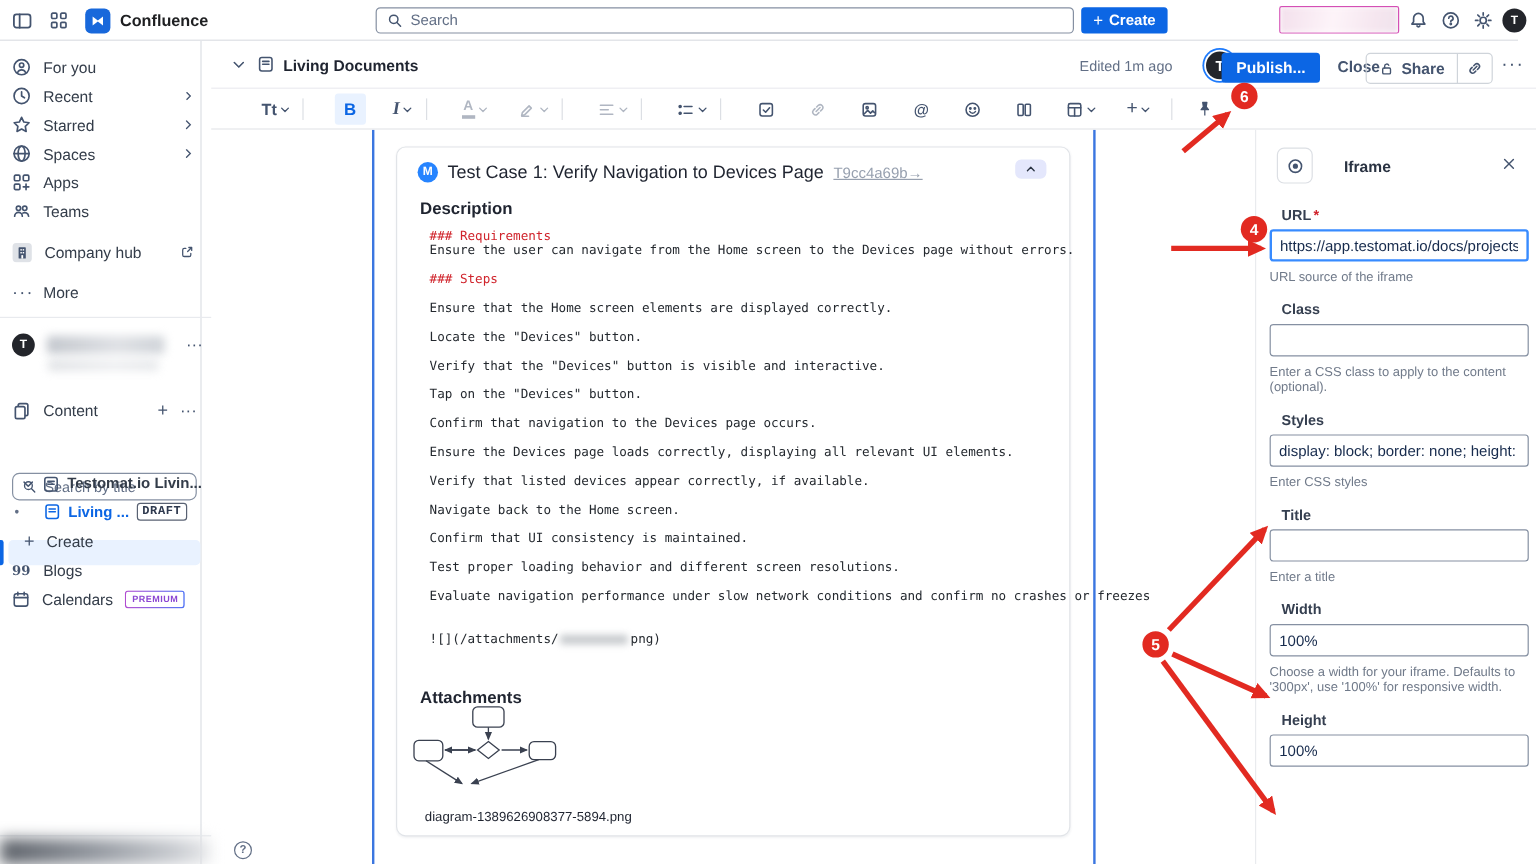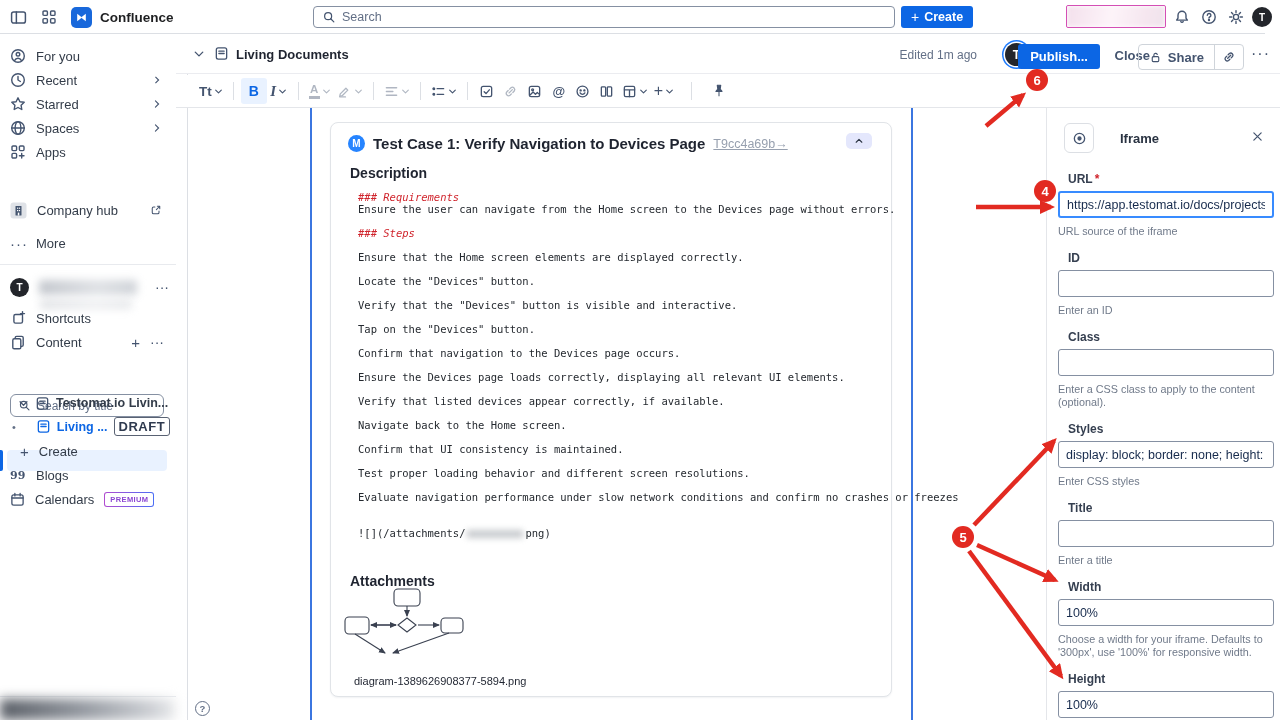--- a/index.html
+++ b/index.html
@@ -20,30 +20,30 @@
   .search-box { position:absolute; left:313px; top:6px; width:582px; height:22px; border:1px solid #8590a2; border-radius:4px; display:flex; align-items:center; padding:0 8px; gap:6px; background:#fff; }
   .search-ph { font-size:12.5px; color:#626f86; }
   .create-btn { position:absolute; left:901px; top:6px; height:22px; padding:0 10px; background:#0c66e4; border-radius:3px; color:#fff; font-size:12.5px; font-weight:700; display:flex; align-items:center; gap:5px; }
   .create-plus { font-size:14px; font-weight:400; }
   .tb-ic { position:absolute; top:9px; width:16px; height:16px; }
   .redact-top { position:absolute; left:1066px; top:5px; width:100px; height:23px; border:1px solid #d44fb5; border-radius:2px; overflow:hidden; }
   .redact-top-in { width:100%; height:100%; background:linear-gradient(100deg,#f3e0ec,#fdf4f9 45%,#f5e6ef 80%,#efe3ec); filter:blur(2px); }
   .avatar-sm { border-radius:50%; background:#23252b; color:#fff; display:flex; align-items:center; justify-content:center; font-weight:700; }
 
   
-  #sidebar { left:0; top:34px; width:188px; height:686px; background:#fff; border-right:1px solid #dcdfe4; z-index:5; }
+  #sidebar { left:0; top:34px; width:168px; height:686px; background:#fff; border-right:1px solid #dcdfe4; z-index:5; }
   .nav-row { position:absolute; left:0; width:176px; height:24px; display:flex; align-items:center; padding-left:10px; gap:10px; font-size:13px; color:#333c49; }
   .nav-row .lbl { flex:1; }
   .nav-chev { margin-right:14px; }
   .sb-divider { position:absolute; left:0; width:176px; height:1px; background:#e8eaee; }
   .sb-search { position:absolute; left:10px; top:360px; width:154px; height:23px; border:1px solid #8590a2; border-radius:6px; display:flex; align-items:center; padding:0 7px; gap:6px; }
   .sb-search span { font-size:12px; color:#626f86; }
   .tree-sel { position:absolute; left:7px; top:416px; width:160px; height:21px; background:#e9f2ff; border-radius:4px; }
   .sel-bar { position:absolute; left:0; top:416px; width:3px; height:21px; background:#0c66e4; border-radius:0 2px 2px 0; }
-  .badge-draft { font-size:13px; font-weight:700; letter-spacing:.5px; color:#2f3a4f; border:1.5px solid #596273; border-radius:3px; padding:1px 4px; background:#fff; }
+  .badge-draft { font-size:10px; font-weight:700; letter-spacing:.5px; color:#2f3a4f; border:1.5px solid #596273; border-radius:3px; padding:1px 4px; background:#fff;font-family:Liberation Mono, monospace; }
   .badge-premium { font-size:7.5px; font-weight:700; letter-spacing:.4px; padding:2px 5px; border-radius:3px;
     border:1px solid transparent;
     background:linear-gradient(#fff,#fff) padding-box, linear-gradient(90deg,#b14bd0,#4b6ef5) border-box;
     color:#8b46d2; }
   .blur-gray { background:linear-gradient(90deg,#c3c7cd,#dfe1e5 60%,#cfd3d8); filter:blur(4px); border-radius:3px; }
   .blur-dark { background:linear-gradient(90deg,#565b63,#8f949c 45%,#c9ccd1 85%,#e8e9eb); filter:blur(6px); }
 
   
   #pagehead { left:176px; top:34px; width:1104px; height:40px; background:#fff; border-bottom:1px solid #ebecf0; z-index:6; }
   .ph-title { position:absolute; left:60px; top:13px; font-size:13px; font-weight:700; color:#1f2430; }
@@ -53,46 +53,46 @@
   .publish-btn { position:absolute; right:180px; top:10px; height:25px; padding:0 12px; background:#0c66e4; border-radius:3px; color:#fff; font-size:13px; font-weight:700; display:flex; align-items:center; }
   .close-btn { position:absolute; right:130px; top:14px; font-size:13px; font-weight:600; color:#44546f; }
   .share-group { position:absolute; right:36px; top:10px; height:26px; border:1px solid #cfd4da; border-radius:4px; display:flex; align-items:center; }
   .share-left { display:flex; align-items:center; gap:6px; padding:0 10px; font-size:13px; font-weight:600; color:#44546f; }
   .share-sep { width:1px; height:25px; background:#cfd4da; }
   .share-link { width:28px; display:flex; align-items:center; justify-content:center; }
   .more-dots { position:absolute; right:10px; top:11px; font-size:16px; letter-spacing:1px; color:#44546f; }
 
   
   #toolbar { left:176px; top:75px; width:1104px; height:33px; background:#fff; border-bottom:1px solid #e4e6ea; display:flex; align-items:center; padding-left:20px; z-index:6; }
-  .tbtn { height:26px; min-width:24px; padding:0 3px; display:flex; align-items:center; justify-content:center; gap:2px; border-radius:3px; color:#44546f; }
+  .tbtn { height:26px; min-width:24px; padding:0 3px; display:flex; align-items:center; justify-content:center; gap:2px; border-radius:3px; color:#44546f;margin-left:19px; }
   .tbtn .txt { font-size:13.5px; font-weight:600; }
   .tb-sep { width:1px; height:18px; background:#dcdfe4; margin:0 7px; }
   .bold-active { background:#e9f2ff; color:#0c66e4; font-weight:800; font-size:14px; width:26px; }
   .italic-t { font-family:"Liberation Serif",serif; font-style:italic; font-size:15px; font-weight:600; }
   .a-color { display:flex; flex-direction:column; align-items:center; line-height:1; }
   .a-color .a { font-size:11.5px; font-weight:700; }
   .a-color .bar { width:11px; height:2.5px; background:#44546f; margin-top:1px; }
 
   
   #content-bg { left:176px; top:108px; width:870px; height:612px; background:#fff; }
   .vline-blue { top:108px; width:2px; height:612px; background:#3b76e0; z-index:4; }
   #panel-border { left:1046px; top:108px; width:1px; height:612px; background:#e4e6ea; }
   .help-circle { left:195px; top:701px; width:15px; height:15px; border:1.4px solid #626f86; border-radius:50%; color:#626f86; font-size:9.5px; font-weight:700; display:flex; align-items:center; justify-content:center; }
 
   
   #card { left:330px; top:122px; width:562px; height:575px; background:#fff; border:1px solid #e1e4e8; border-radius:8px; box-shadow:0 1px 2px rgba(9,30,66,.06); z-index:3; }
   .card-head { position:absolute; left:17px; top:12px; display:flex; align-items:center; gap:8px; }
   .m-logo { width:17px; height:17px; border-radius:50%; background:#2684ff; color:#fff; font-size:10px; font-weight:700; display:flex; align-items:center; justify-content:center; }
-  .card-title { font-size:15px; font-weight:700; color:#1f2430; }
+  .card-title { font-size:15px; font-weight:400; color:#1f2430; }
   .test-id { font-size:12.5px; color:#97a0af; text-decoration:underline; }
   .collapse-btn { position:absolute; right:19px; top:10px; width:26px; height:16px; background:#e4e7fc; border-radius:5px; display:flex; align-items:center; justify-content:center; }
   .desc-h { position:absolute; left:19px; top:42px; font-size:14px; font-weight:700; }
   #codeblock { position:absolute; left:27px; top:68px; width:520px; font-family:"DejaVu Sans Mono","Liberation Mono",monospace; font-size:10.5px; color:#24292f; }
   .code-line { height:12px; line-height:12px; white-space:pre; }
-  .code-line.red { color:#d0242c;font-style:italic; }
+  .code-line.red { color:#d0242c; }
   .inline-blur { display:inline-block; width:56px; height:8px; background:#9aa0a6; filter:blur(3px); opacity:.55; vertical-align:middle; margin:0 2px; }
   .attach-h { position:absolute; left:19px; top:450px; font-size:14px; font-weight:700; }
   .attach-name { position:absolute; left:23px; top:552px; font-size:11px; color:#1f2430; }
 
   
   #panel { left:1047px; top:108px; width:233px; height:612px; background:#fff; z-index:5; }
   .panel-icon-btn { position:absolute; left:17px; top:15px; width:30px; height:30px; border:1px solid #dcdfe4; border-radius:6px; display:flex; align-items:center; justify-content:center; }
   .panel-title { position:absolute; left:73px; top:23px; font-size:13px; font-weight:600; color:#2a3342; }
   .panel-close { position:absolute; right:16px; top:22px; }
   #fields { position:absolute; left:11px; top:64px; width:216px; }
@@ -215,20 +215,29 @@
     <svg width="16" height="16" viewBox="0 0 16 16" class="ic">
         <circle cx="8" cy="8" r="6.3"></circle>
         <ellipse cx="8" cy="8" rx="2.9" ry="6.3"></ellipse>
         <path d="M1.7 8 h12.6"></path>
       </svg>
     <span class="lbl">Spaces</span>
     <svg class="nav-chev" width="10" height="10" viewBox="0 0 16 16" style="stroke:#44546f;fill:none;stroke-width:1.8;stroke-linecap:round">
         <path d="M5.5 3 l5 5 -5 5"></path>
       </svg>
   </div>
+  <div class="nav-row" style="top:130px">
+    <svg width="16" height="16" viewBox="0 0 16 16" class="ic">
+        <circle cx="5.4" cy="5.6" r="1.8"></circle>
+        <circle cx="10.6" cy="5.6" r="1.8"></circle>
+        <path d="M2.2 12.2 a3.2 3.2 0 0 1 6.4 0"></path>
+        <path d="M9 9.6 a3.2 3.2 0 0 1 4.8 2.6"></path>
+      </svg>
+    <span class="lbl">Teams</span>
+  </div>
   <div class="nav-row" style="top:164px">
     <svg width="17" height="17" viewBox="0 0 17 17">
         <rect x="0.5" y="0.5" width="16" height="16" rx="3" fill="#dfe2e7"></rect>
         <rect x="5.5" y="4" width="6" height="9.5" rx="0.6" fill="#44546f"></rect>
         <rect x="7" y="5.6" width="1.2" height="1.2" fill="#fff"></rect>
         <rect x="8.9" y="5.6" width="1.2" height="1.2" fill="#fff"></rect>
         <rect x="7" y="8" width="1.2" height="1.2" fill="#fff"></rect>
         <rect x="8.9" y="8" width="1.2" height="1.2" fill="#fff"></rect>
         <rect x="7.8" y="10.6" width="1.5" height="2.9" fill="#fff"></rect>
       </svg>
@@ -244,27 +253,20 @@
 
   <div class="sb-divider" style="top:230px"></div>
 
   <div class="nav-row" style="top:240px; height:26px">
     <span class="avatar-sm" style="width:19px; height:19px; font-size:10px">T</span>
     <span class="blur-gray" style="width:98px; height:15px"></span>
     <span style="margin-left:8px; color:#44546f; font-size:14px">···</span>
   </div>
   <div class="abs blur-gray" style="left:40px; top:266px; width:92px; height:9px; opacity:.55"></div>
 
-  <div class="nav-row" style="top:273px; height:22px">
-    <svg width="16" height="16" viewBox="0 0 16 16" class="ic">
-        <path d="M11.5 4.5 h-6 A1.6 1.6 0 0 0 3.9 6.1 v5.4 A1.6 1.6 0 0 0 5.5 13.1 h5.4 A1.6 1.6 0 0 0 12.5 11.5 v-5"></path>
-        <path d="M12.5 1.6 v4 M10.5 3.6 h4"></path>
-      </svg>
-    <span class="lbl">Shortcuts</span>
-  </div>
   <div class="nav-row" style="top:297px; height:22px">
     <svg width="16" height="16" viewBox="0 0 16 16" class="ic">
         <rect x="5.2" y="2.4" width="8" height="10" rx="1.4"></rect>
         <rect x="2.8" y="4.8" width="8" height="10" rx="1.4" fill="#fff"></rect>
       </svg>
     <span class="lbl">Content</span>
     <span style="color:#44546f; font-size:15px">+</span>
     <span style="margin-right:12px; color:#44546f; font-size:14px">···</span>
   </div>
 
@@ -553,21 +555,20 @@
       </svg>
   </span>
   <span class="panel-title">Iframe</span>
   <span class="panel-close">
     <svg width="13" height="13" viewBox="0 0 16 16">
         <path d="M3.5 3.5 L12.5 12.5 M12.5 3.5 L3.5 12.5" stroke="#44546f" fill="none" stroke-width="1.5" stroke-linecap="round"></path>
       </svg>
   </span>
   <div id="fields">
       <div class="field"><div class="f-label">URL<span class="req">*</span></div><input class="f-input focused" value="https://app.testomat.io/docs/projects/my" style=""><div class="f-helper">URL source of the iframe</div></div>
-      <div class="field"><div class="f-label">ID</div><input class="f-input" style=""><div class="f-helper">Enter an ID</div></div>
       <div class="field"><div class="f-label">Class</div><input class="f-input" style=""><div class="f-helper">Enter a CSS class to apply to the content (optional).</div></div>
       <div class="field"><div class="f-label">Styles</div><input class="f-input" value="display: block; border: none; height: 100v" style=""><div class="f-helper">Enter CSS styles</div></div>
       <div class="field"><div class="f-label">Title</div><input class="f-input" style=""><div class="f-helper">Enter a title</div></div>
       <div class="field"><div class="f-label">Width</div><input class="f-input" value="100%" style=""><div class="f-helper">Choose a width for your iframe. Defaults to '300px', use '100%' for responsive width.</div></div>
       <div class="field"><div class="f-label">Height</div><input class="f-input" value="100%" style=""></div>
     </div>
 </div>
 
 <svg id="anno-svg" class="abs">
   <defs>

